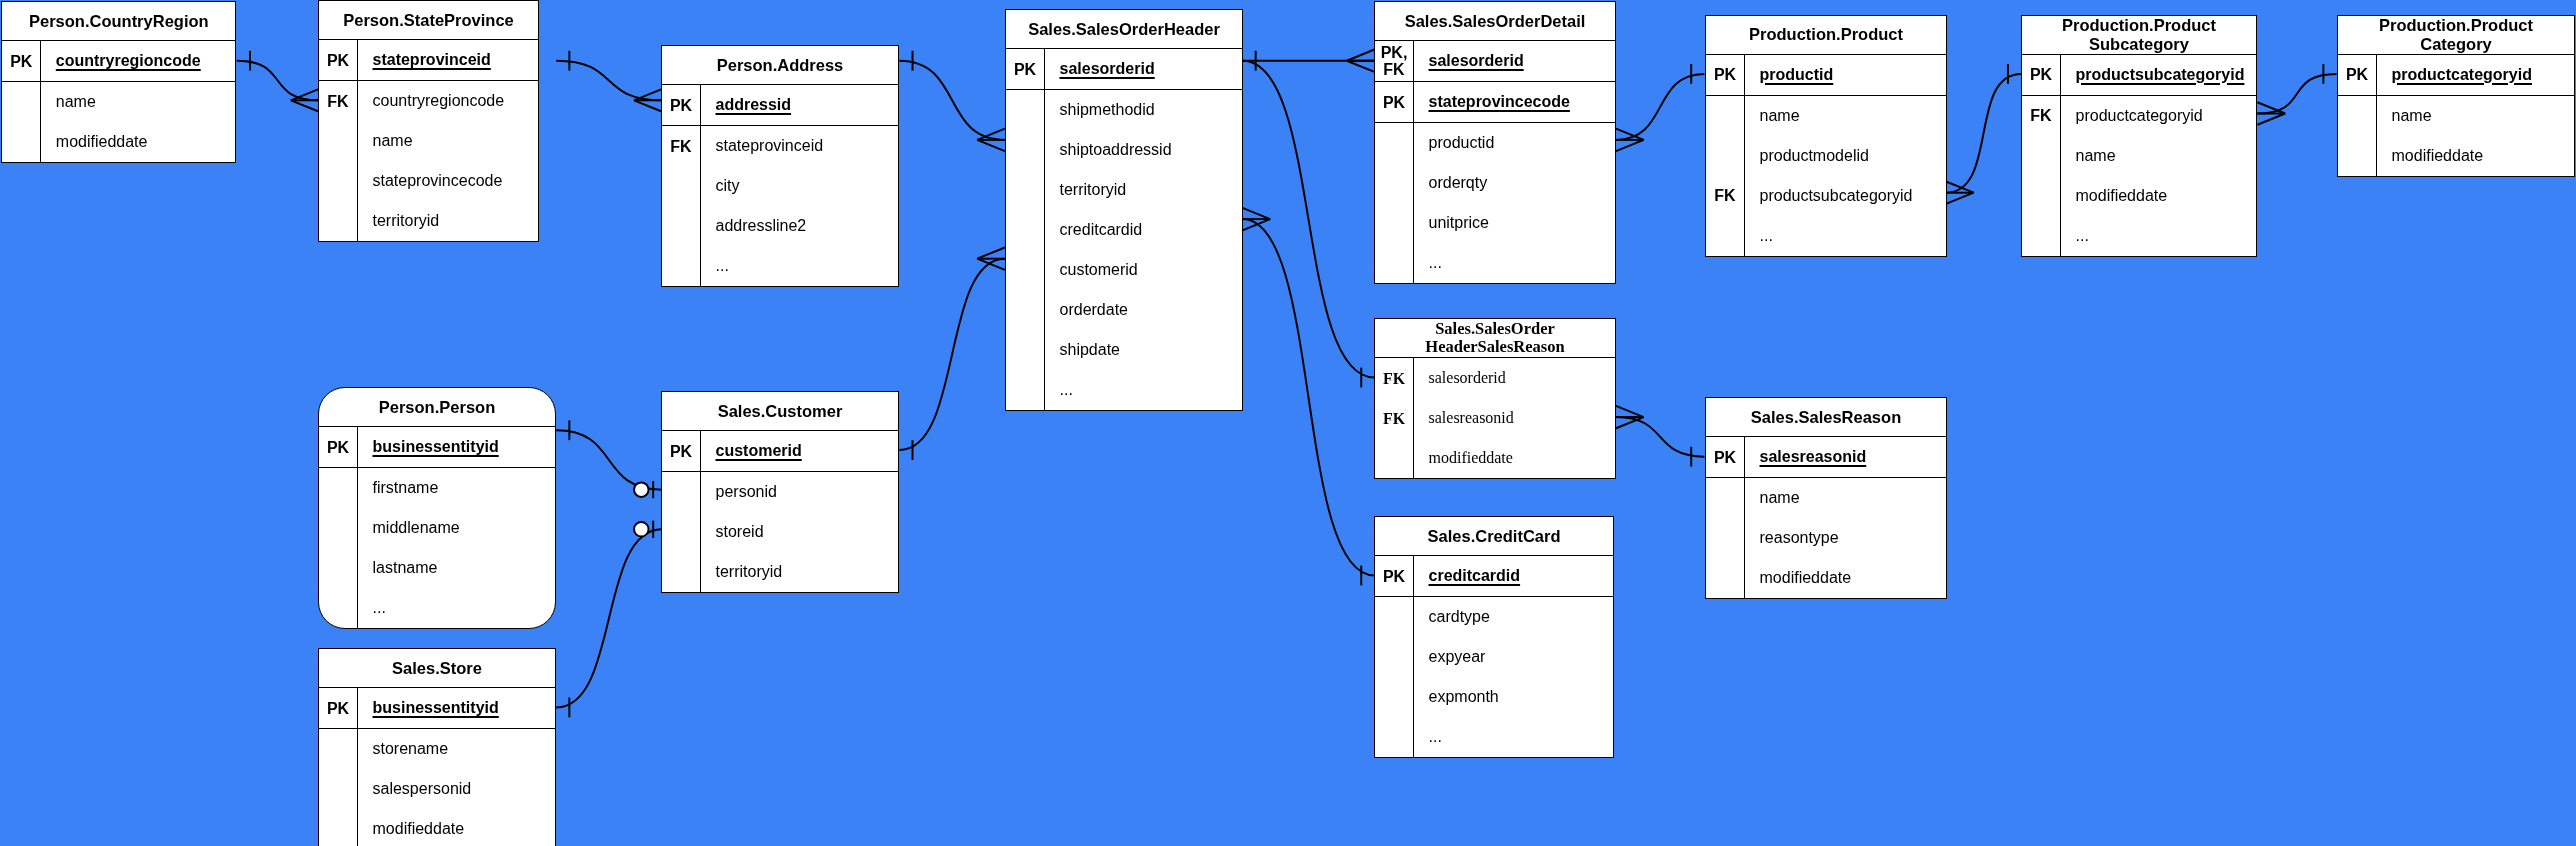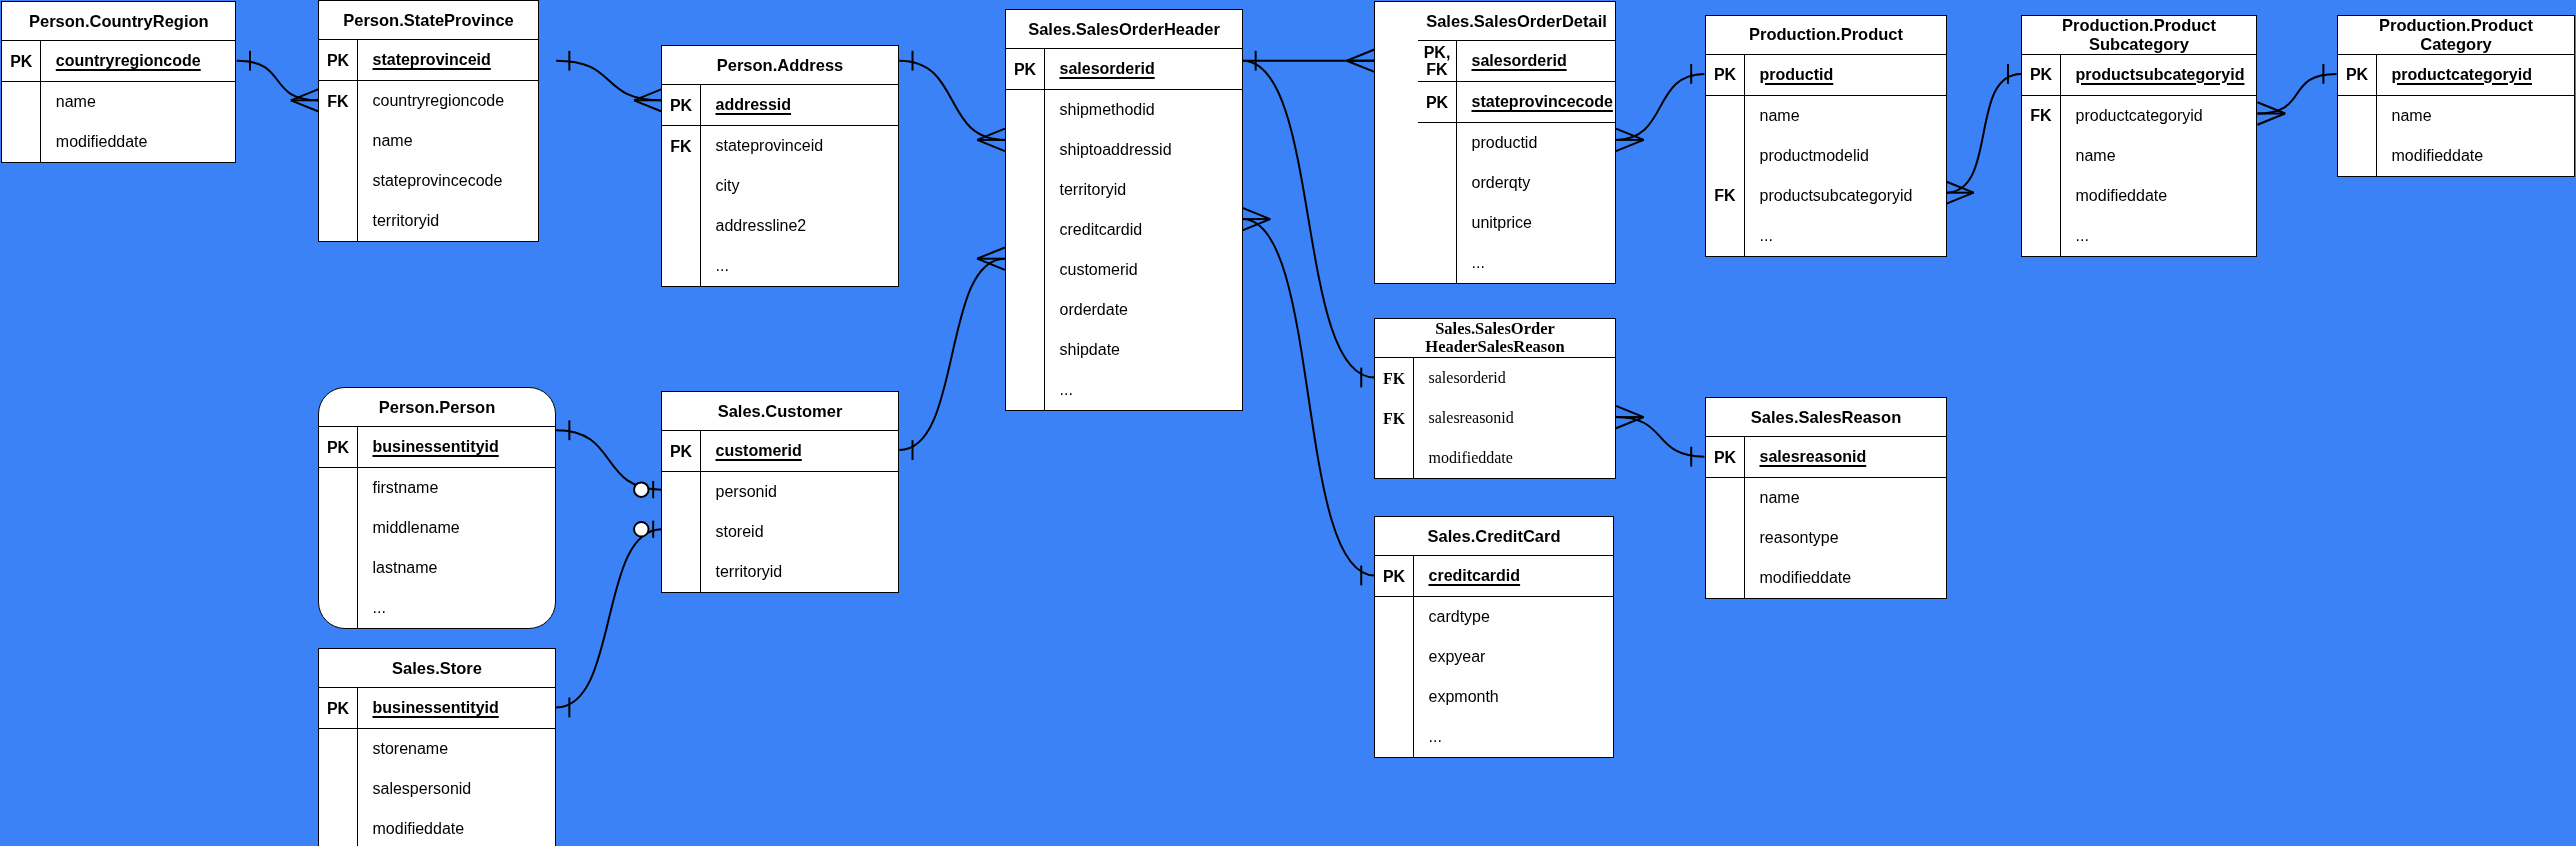--- a/index.html
+++ b/index.html
@@ -264,21 +264,21 @@
               <div class="key-cell"></div>
               <div class="attr-cell">shipdate</div>
             </div>
             <div class="row">
               <div class="key-cell"></div>
               <div class="attr-cell">...</div>
             </div>
           </div>
         </div>
   </div>
-      <div class="entity" style="left: 1374px; top: 1.3px; width: 242px; padding-left: 43px;">
+      <div class="entity" style="left: 1374px; top: 1.3px; width: 242px;">
     <div class="entity-title">
           <span>Sales.SalesOrderDetail</span>
         </div>
     <div class="sections">
           <div class="section">
             <div class="row">
               <div class="key-cell">PK,
 FK</div>
               <div class="attr-cell pk">salesorderid</div>
             </div>

